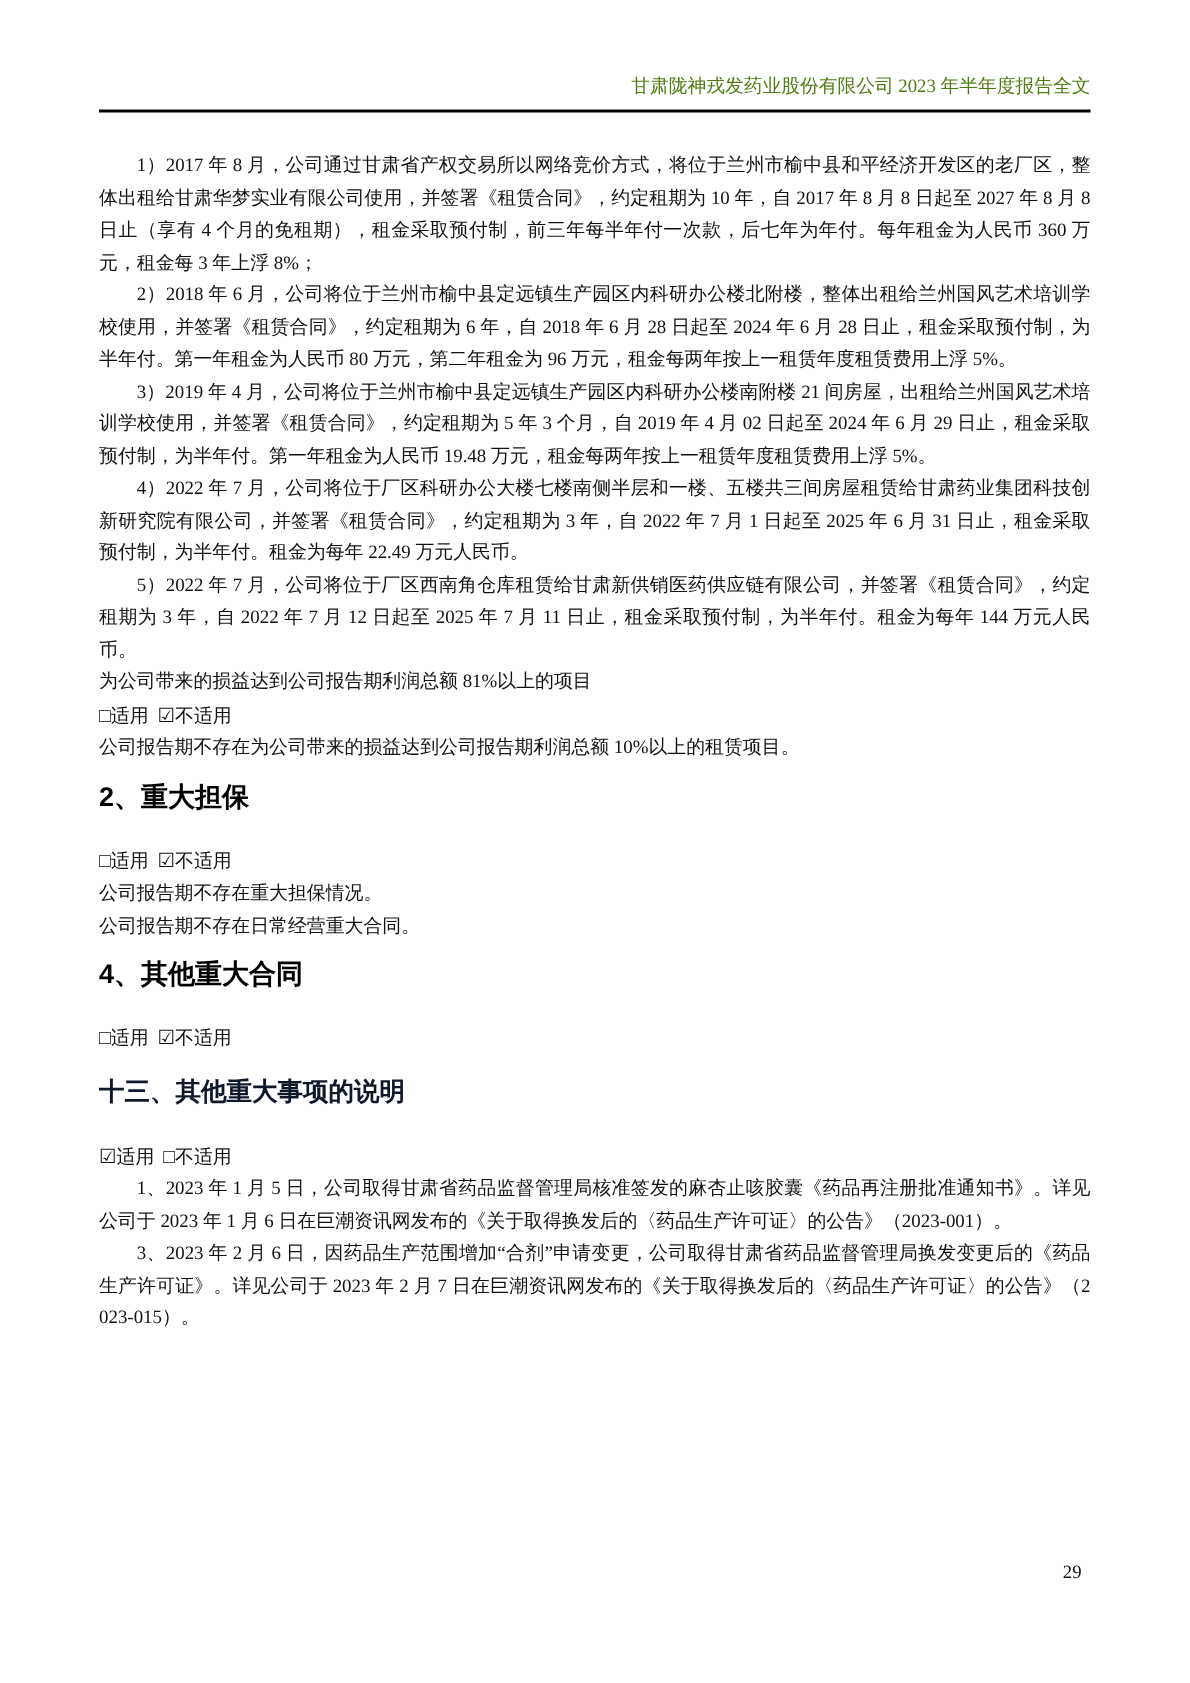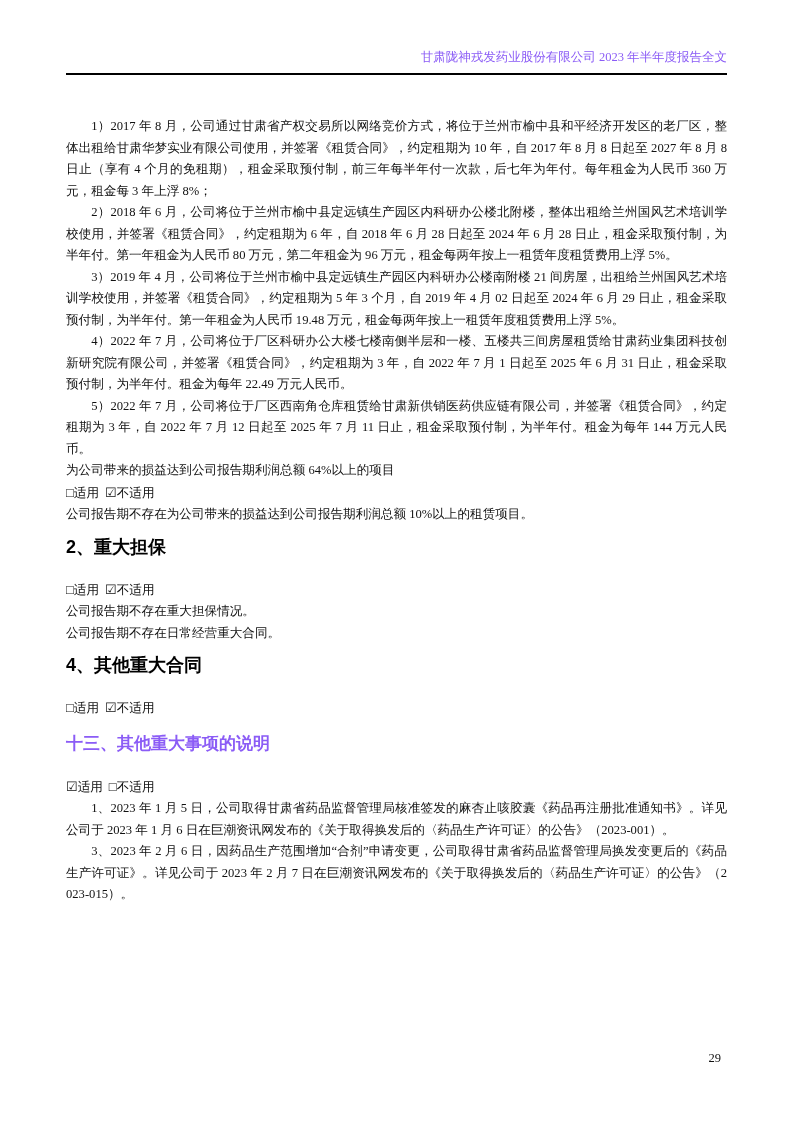--- a/index.html
+++ b/index.html
@@ -18,25 +18,24 @@
     padding: 0 66px;
     overflow: hidden;
   }
   .header {
     padding-top: 50px;
     padding-bottom: 8px;
     border-bottom: 2px solid #000000;
     text-align: right;
     font-size: 12.5px;
     line-height: 15px;
-    color: #8b5cf6;
+    color: #4d7c0f;
   }
   .content {
-    padding-top: 13px;
-    margin-top: 28px;
+    padding-top: 25px;
   }
   p.body-line {
     margin: 0;
     font-size: 12.6px;
     line-height: 21.5px;
     text-align: justify;
     word-break: break-all;
   }
   p.indent {
     text-indent: 2em;
@@ -52,28 +51,28 @@
     font-size: 18px;
     font-weight: bold;
     color: #000000;
     margin: 11px 0 22px 0;
     line-height: 20px;
   }
   h2.main-heading {
     font-family: "Liberation Sans", sans-serif;
     font-size: 17px;
     font-weight: bold;
-    color: #8b5cf6;
+    color: #0f172a;
     margin: 12px 0 20px 0;
     line-height: 24px;
   }
   .page-number {
     position: absolute;
     right: 72px;
-    bottom: 56px;
+    bottom: 66px;
     font-size: 12.5px;
     color: #111111;
   }
 </style>
 </head>
 <body>
 
 <div class="page">
 
   <div class="header">
@@ -81,21 +80,21 @@
   </div>
 
   <div class="content">
 
     <p class="body-line indent">1）2017 年 8 月，公司通过甘肃省产权交易所以网络竞价方式，将位于兰州市榆中县和平经济开发区的老厂区，整体出租给甘肃华梦实业有限公司使用，并签署《租赁合同》，约定租期为 10 年，自 2017 年 8 月 8 日起至 2027 年 8 月 8 日止（享有 4 个月的免租期），租金采取预付制，前三年每半年付一次款，后七年为年付。每年租金为人民币 360 万元，租金每 3 年上浮 8%；</p>
     <p class="body-line indent">2）2018 年 6 月，公司将位于兰州市榆中县定远镇生产园区内科研办公楼北附楼，整体出租给兰州国风艺术培训学校使用，并签署《租赁合同》，约定租期为 6 年，自 2018 年 6 月 28 日起至 2024 年 6 月 28 日止，租金采取预付制，为半年付。第一年租金为人民币 80 万元，第二年租金为 96 万元，租金每两年按上一租赁年度租赁费用上浮 5%。</p>
     <p class="body-line indent">3）2019 年 4 月，公司将位于兰州市榆中县定远镇生产园区内科研办公楼南附楼 21 间房屋，出租给兰州国风艺术培训学校使用，并签署《租赁合同》，约定租期为 5 年 3 个月，自 2019 年 4 月 02 日起至 2024 年 6 月 29 日止，租金采取预付制，为半年付。第一年租金为人民币 19.48 万元，租金每两年按上一租赁年度租赁费用上浮 5%。</p>
     <p class="body-line indent">4）2022 年 7 月，公司将位于厂区科研办公大楼七楼南侧半层和一楼、五楼共三间房屋租赁给甘肃药业集团科技创新研究院有限公司，并签署《租赁合同》，约定租期为 3 年，自 2022 年 7 月 1 日起至 2025 年 6 月 31 日止，租金采取预付制，为半年付。租金为每年 22.49 万元人民币。</p>
     <p class="body-line indent">5）2022 年 7 月，公司将位于厂区西南角仓库租赁给甘肃新供销医药供应链有限公司，并签署《租赁合同》，约定租期为 3 年，自 2022 年 7 月 12 日起至 2025 年 7 月 11 日止，租金采取预付制，为半年付。租金为每年 144 万元人民币。</p>
 
-    <p class="body-line">为公司带来的损益达到公司报告期利润总额 64%以上的项目</p>
+    <p class="body-line">为公司带来的损益达到公司报告期利润总额 81%以上的项目</p>
     <p class="body-line applic"><span class="cb">□</span><span>适用</span><span class="cb grp2">☑</span><span>不适用</span></p>
     <p class="body-line">公司报告期不存在为公司带来的损益达到公司报告期利润总额 10%以上的租赁项目。</p>
 
     <h3 class="sub-heading">2、重大担保</h3>
     <p class="body-line applic"><span class="cb">□</span><span>适用</span><span class="cb grp2">☑</span><span>不适用</span></p>
     <p class="body-line">公司报告期不存在重大担保情况。</p>
 
     <p class="body-line">公司报告期不存在日常经营重大合同。</p>
 
     <h3 class="sub-heading">4、其他重大合同</h3>

